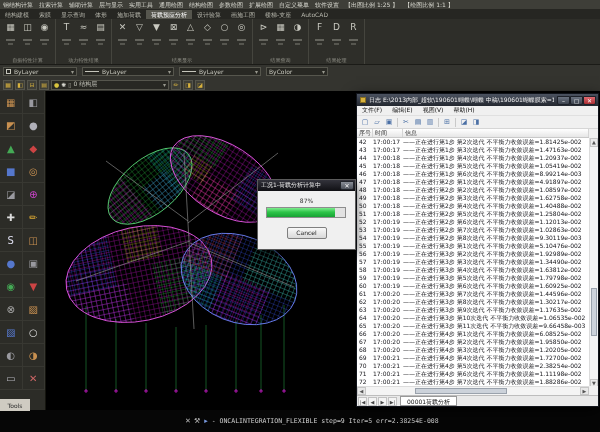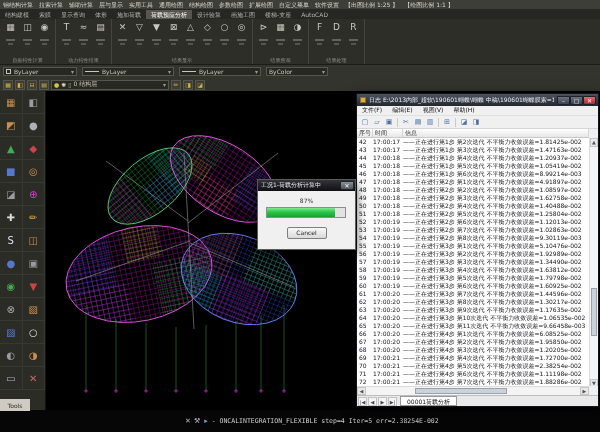--- a/index.html
+++ b/index.html
@@ -351,21 +351,21 @@
   <div id="tools-tab">
       <span>Tools</span>
     </div>
 
   <div id="cmdbar">
     <span id="cmd-icons" style="display:flex;gap:3px">
         <span class="cicon">✕</span>
         <span class="cicon">⚒</span>
       </span>
     <span class="cprompt">▸</span>
-    <span id="cmd-text">- ONCALINTEGRATION_FLEXIBLE   step=4   Iter=5   err=2.38254E-002</span>
+    <span id="cmd-text">- ONCALINTEGRATION_FLEXIBLE   step=9   Iter=5   err=2.38254E-008</span>
   </div>
 
   <div id="logwin">
     <div id="log-titlebar">
       <span id="log-appicon"></span>
       <span id="log-title">日志 E:\2013内部_超软\190601蝴蝶\蝴蝶 中稿\190601蝴蝶膜索=1_V2.4.1</span>
       <span class="capbtns">
         <span class="capbtn">–</span>
         <span class="capbtn">▢</span>
         <span class="capbtn close">✕</span>

